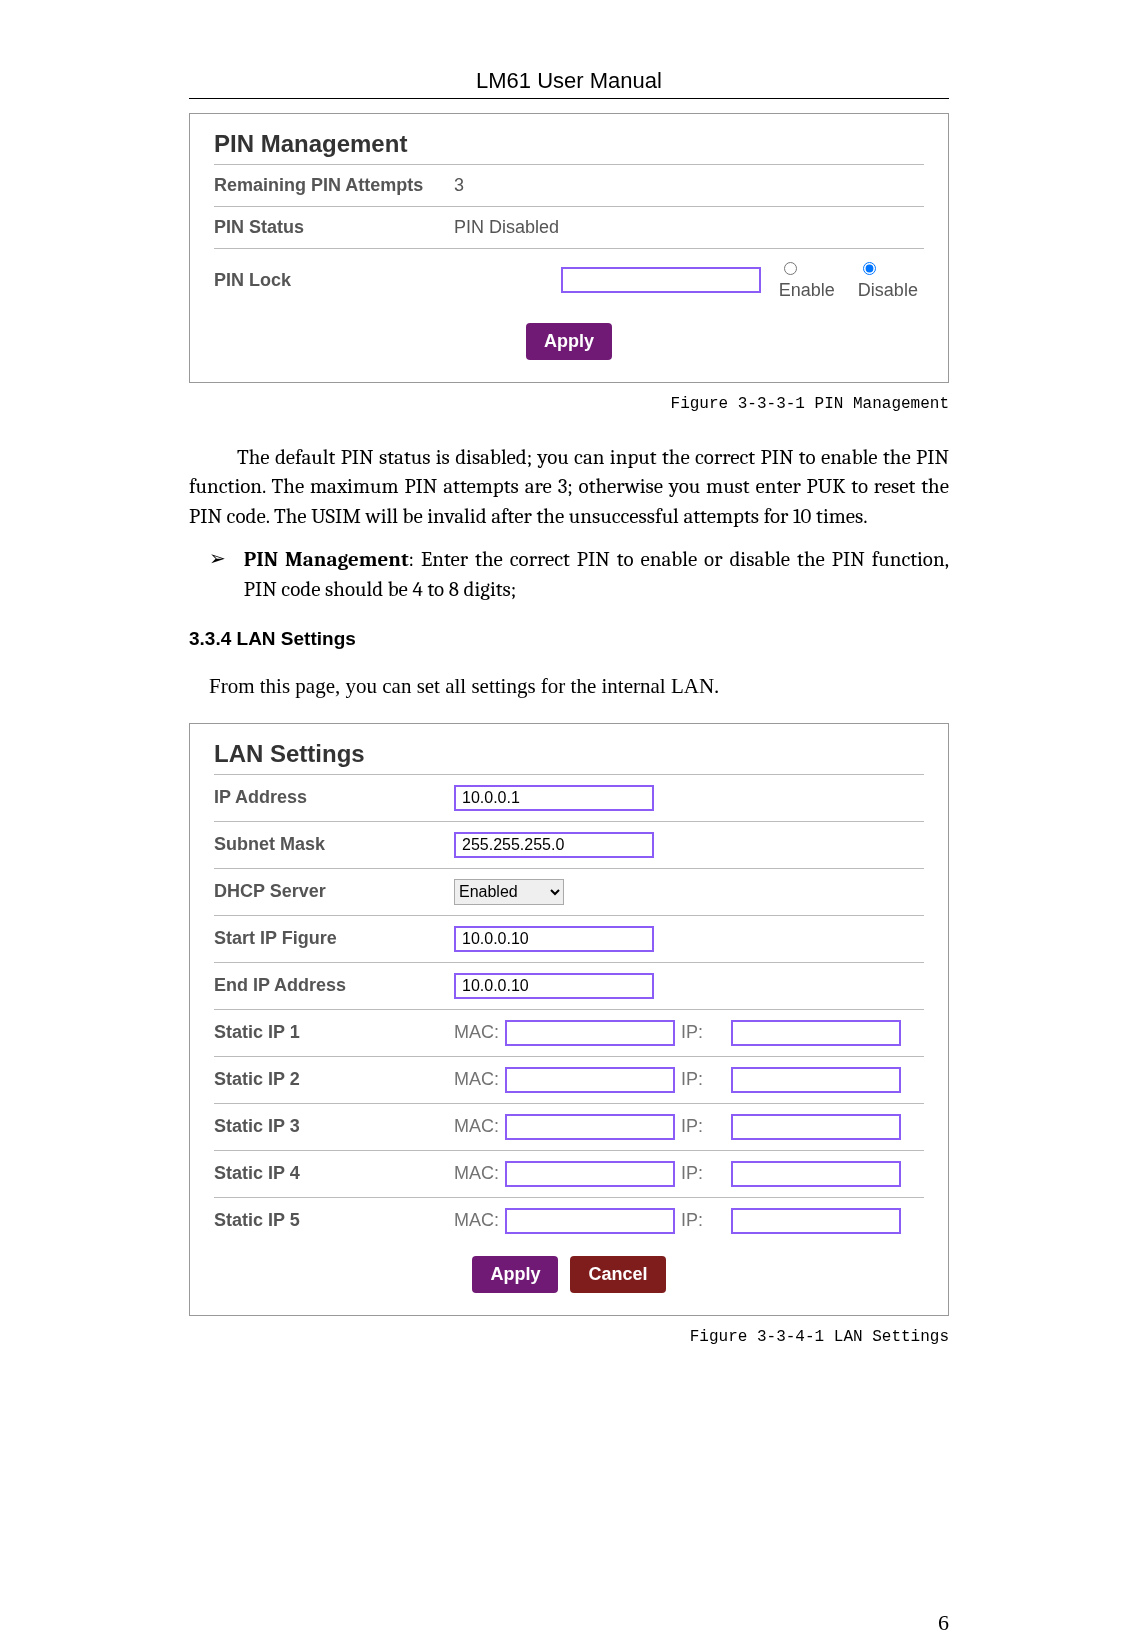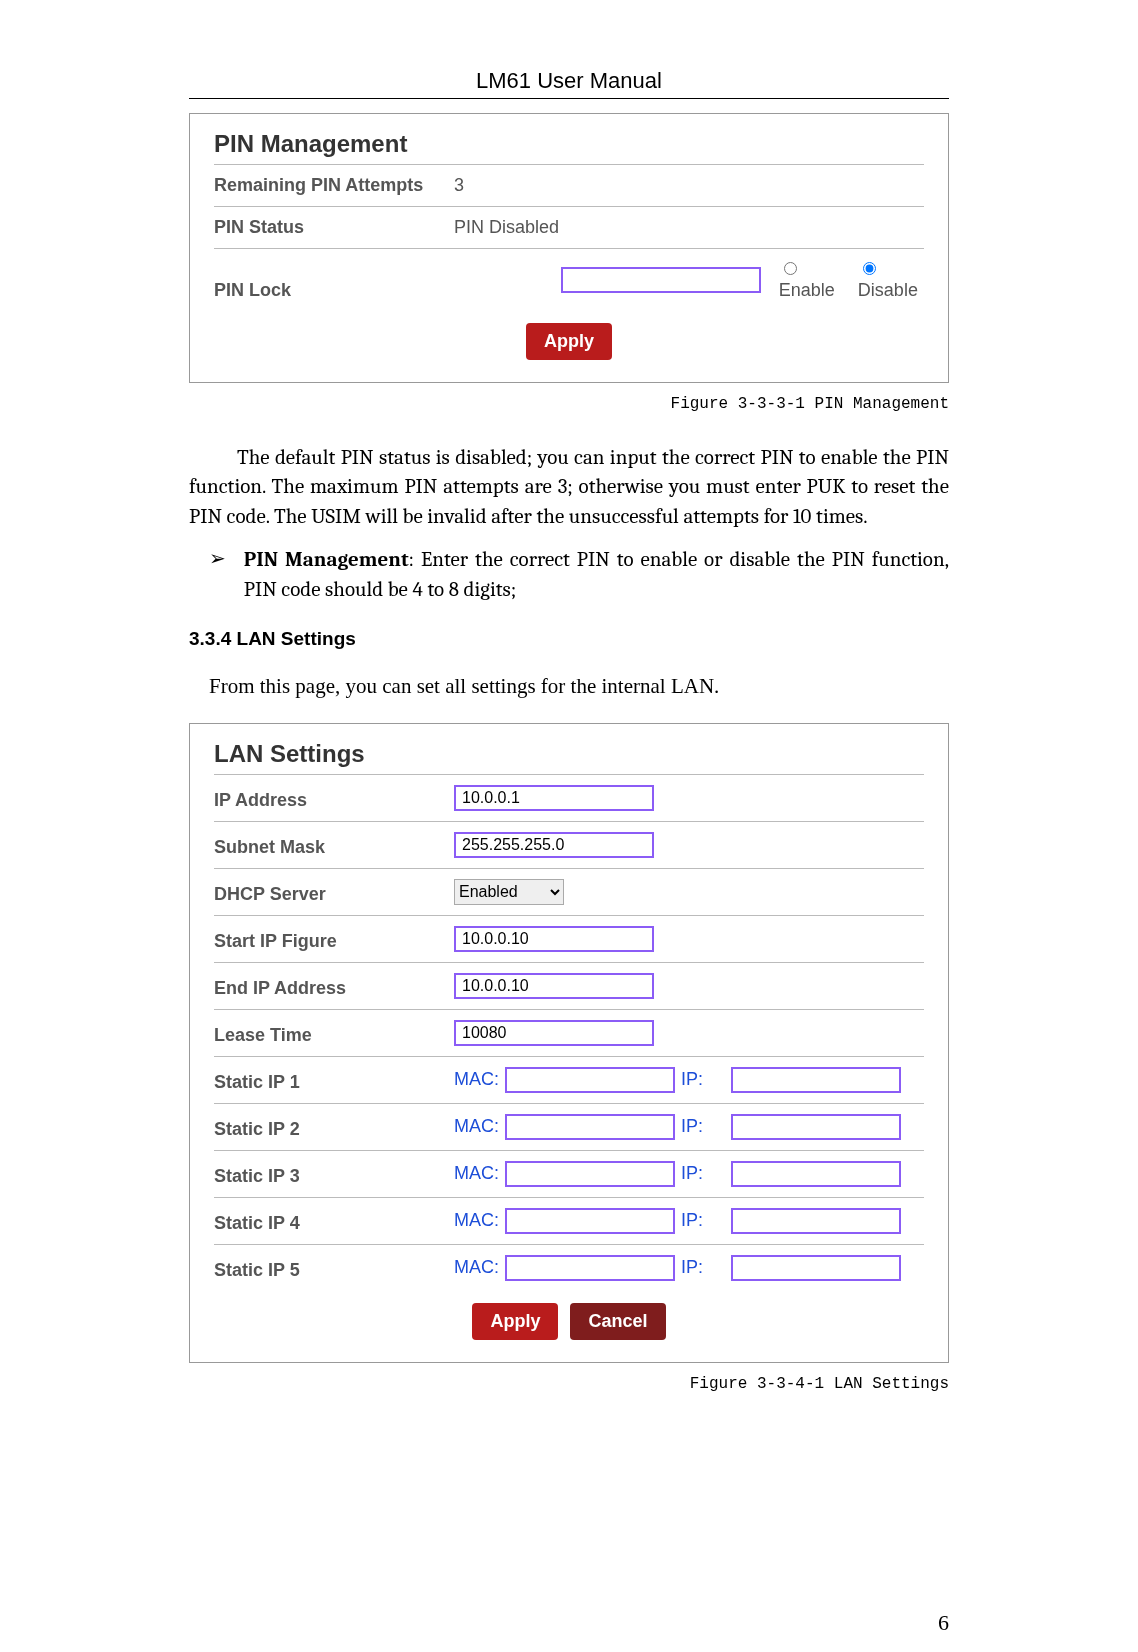--- a/index.html
+++ b/index.html
@@ -1,41 +1,41 @@
 <!DOCTYPE html>
 <html><head>
 <meta charset="utf-8">
 <style>
   html,body{margin:0;padding:0;background:#fff;font-family:"Times New Roman",Calibri,Arial,serif;color:#000;}
   .page{width:980px;min-height:1652px;margin:8px auto;box-sizing:border-box;padding:60px 110px 40px 110px;position:relative;}
   .doc-title{font-family:Arial,sans-serif;font-size:22px;text-align:center;margin:0 0 4px 0;}
   .doc-title-rule{border:none;border-top:1px solid #000;margin:0 0 14px 0;}
   .panel{border:1px solid #999;padding:16px 24px 22px 24px;margin-bottom:12px;font-family:Arial,sans-serif;color:#444;}
   .panel-title{font-size:24px;font-weight:bold;color:#333;margin:0 0 6px 0;}
-  .panel-row{display:flex;align-items:flex-end;border-top:1px solid #bbb;padding:10px 0;}
+  .panel-row{display:flex;align-items:center;border-top:1px solid #bbb;padding:10px 0;}
   .panel-row:last-of-type{border-bottom:none;}
   .panel-row .lbl{width:240px;font-size:18px;color:#555;font-weight:bold;}
   .panel-row .val{font-size:18px;color:#555;display:flex;align-items:center;gap:6px;}
   .panel-row input[type=text]{width:200px;height:26px;border:2px solid #8b5cf6;font-size:16px;padding:2px 6px;box-sizing:border-box;}
   .panel-row select{width:110px;height:26px;border:1px solid #aaa;font-size:16px;}
   .radio-grp{display:flex;align-items:center;gap:4px;margin-left:130px;font-size:18px;color:#555;}
   .radio-grp .pin-box{width:110px;height:26px;border:1px solid #aaa;margin-right:12px;}
   .btn-row{display:flex;justify-content:center;gap:12px;margin-top:12px;}
-  .btn{border:none;background:#b91c1c;color:#fff;font-weight:bold;font-family:Arial,sans-serif;font-size:18px;padding:8px 18px;border-radius:4px;cursor:pointer;}
+  .btn{border:none;background:#701a75;color:#fff;font-weight:bold;font-family:Arial,sans-serif;font-size:18px;padding:8px 18px;border-radius:4px;cursor:pointer;}
   .btn.dark{background:#7f1d1d;}
   .caption{text-align:right;font-family:Liberation Mono, monospace;font-size:16px;margin:6px 0 30px 0;}
   .body-text{font-family:Cambria,"Times New Roman",serif;font-size:21px;line-height:1.4;text-align:justify;margin:0 0 14px 0;text-indent:48px;}
   .bullet-block{display:flex;font-family:Cambria,"Times New Roman",serif;font-size:21px;line-height:1.4;text-align:justify;margin:0 0 24px 0;padding-left:20px;}
   .bullet-glyph{font-size:20px;margin-right:18px;flex:0 0 auto;}
   .bullet-text{flex:1;}
   .h2{font-family:Arial,sans-serif;font-size:19px;font-weight:bold;margin:24px 0 24px 0;}
   .sub-body{font-family:Liberation Serif, serif;font-size:21px;margin:0 0 24px 0;padding-left:20px;}
   .lan-row .lbl{width:240px;}
   .lan-row .val input.mac, .lan-row .val input.ip{width:170px;}
-  .lan-row .val .ip-lbl, .lan-row .val .mac-lbl{min-width:44px;font-size:18px;color:#1d4ed8;}
+  .lan-row .val .ip-lbl, .lan-row .val .mac-lbl{min-width:44px;font-size:18px;color:#737373;}
   .page-num{position:absolute;bottom:24px;right:110px;font-family:"Times New Roman",serif;font-size:22px;}
 </style>
 </head>
 <body>
 
 <div class="page">
   <div class="doc-title">LM61 User Manual</div>
   <hr class="doc-title-rule">
 
   <div class="panel">
@@ -118,26 +118,20 @@
         </div>
     </div>
 
     <div class="panel-row lan-row">
       <div class="lbl">End IP Address</div>
       <div class="val">
           <input type="text" value="10.0.0.10" style="">
         </div>
     </div>
 
-    <div class="panel-row lan-row">
-      <div class="lbl">Lease Time</div>
-      <div class="val">
-          <input type="text" value="10080" style="">
-        </div>
-    </div>
 
     <div class="panel-row lan-row">
       <div class="lbl">Static IP 1</div>
       <div class="val">
         <span class="mac-lbl">MAC:</span>
         <input class="mac" type="text" value="" style="">
         <span class="ip-lbl">IP:</span>
         <input class="ip" type="text" value="" style="">
       </div>
     </div>

